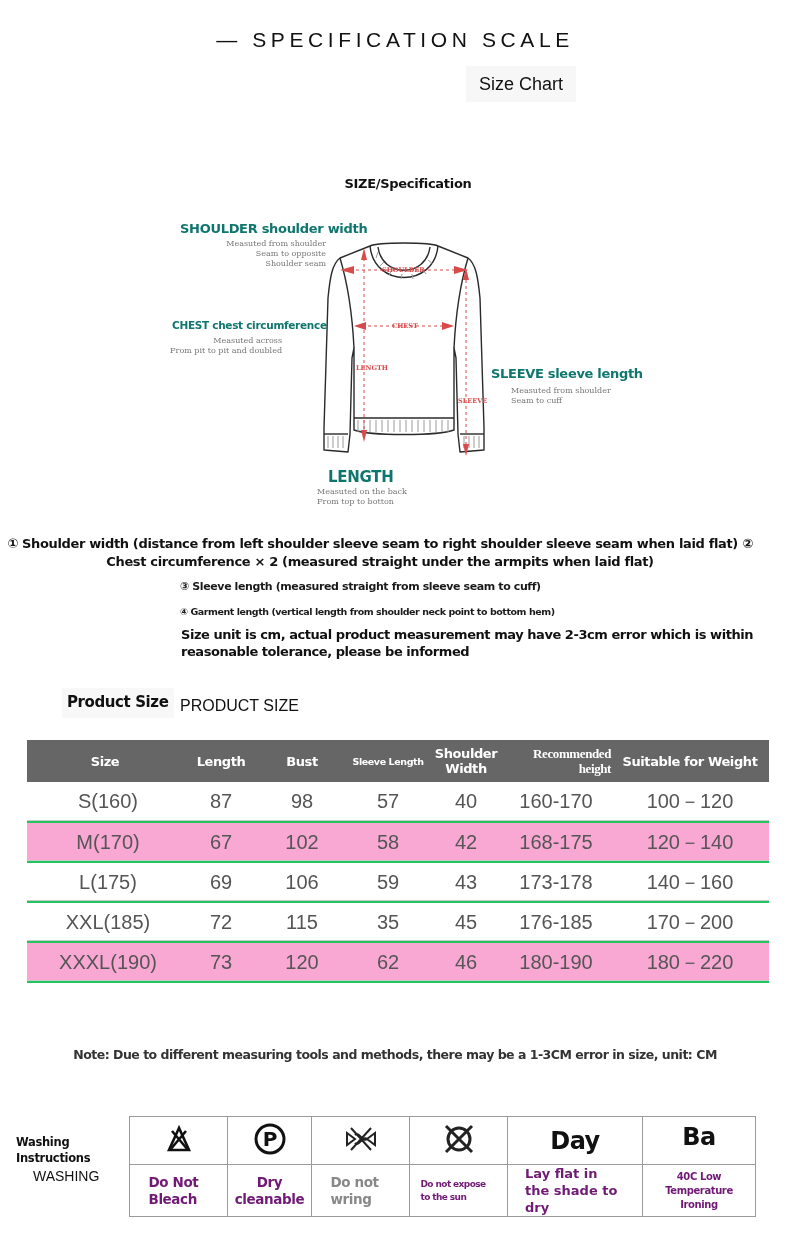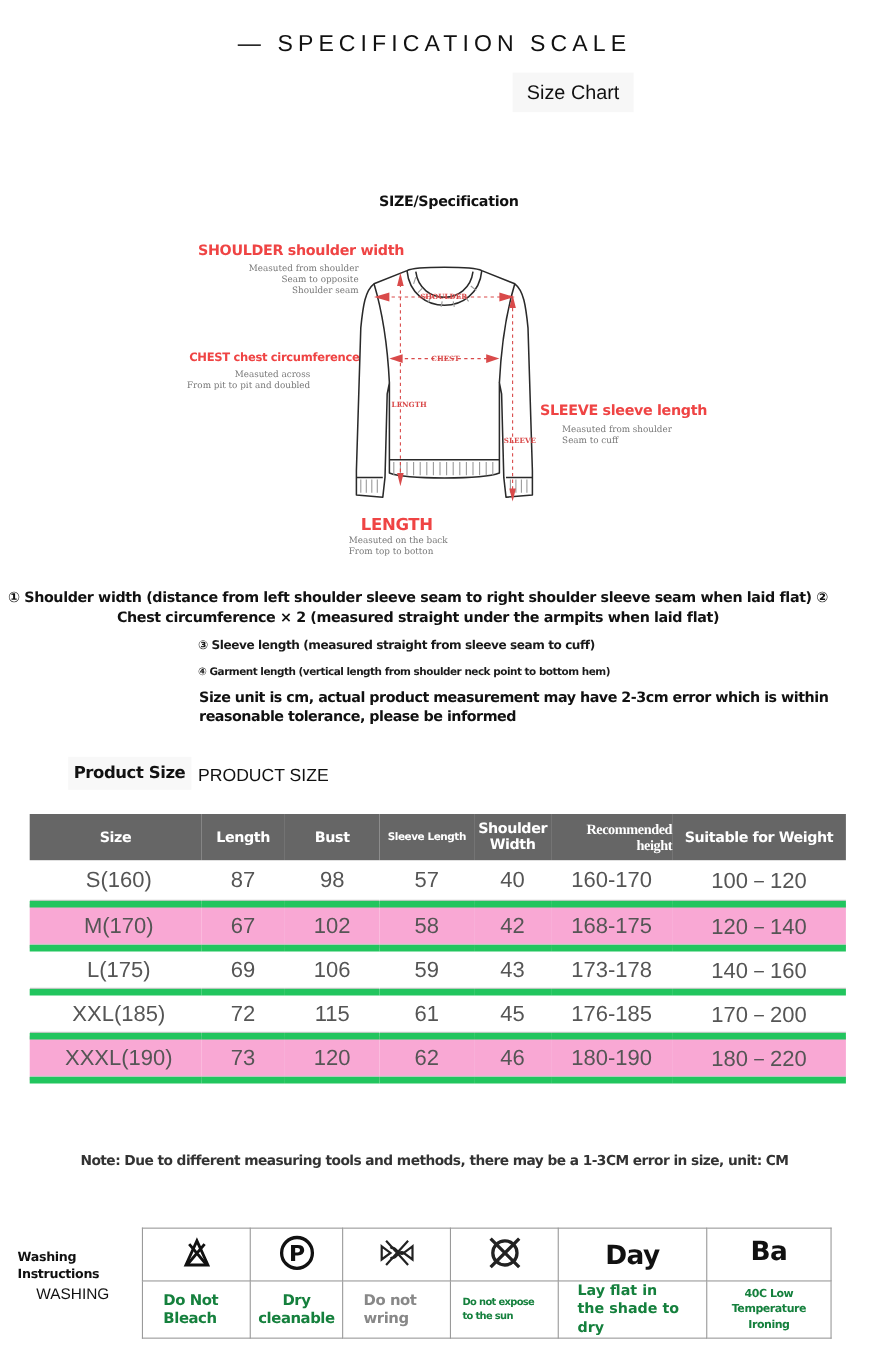--- a/index.html
+++ b/index.html
@@ -8,21 +8,21 @@
 
   .abs { position: absolute; }
 
   
   #spec-title { left: 0; top: 28px; width: 790px; text-align: center; font-family: "Liberation Sans", sans-serif; font-size: 21px; letter-spacing: 4.6px; color: #111; }
   #size-chart-badge { left: 466px; top: 66px; width: 110px; height: 36px; background: #f7f7f7; text-align: center; line-height: 36px; font-family: "Liberation Sans", sans-serif; font-size: 18px; font-weight: normal; color: #111; }
 
   #spec-subtitle { left: 0; top: 176px; width: 816px; text-align: center; font-family: "DejaVu Sans", sans-serif; font-size: 13px; font-weight: bold; color: #111; letter-spacing: -0.3px; }
 
   
-  .d-head { font-family: "DejaVu Sans", sans-serif; font-weight: bold; color: #ef4444; letter-spacing: -0.3px; }
+  .d-head { font-family: "DejaVu Sans", sans-serif; font-weight: bold; color: #0f766e; letter-spacing: -0.3px; }
   .d-sub { font-family: "DejaVu Serif", serif; font-size: 8px; color: #777; line-height: 10px; }
 
   #shoulder-label { left: 180px; top: 221px; font-size: 13px; }
   #shoulder-desc { left: 200px; top: 239px; width: 126px; text-align: right; }
   #chest-label { left: 172px; top: 319px; font-size: 10.5px; }
   #chest-desc { left: 160px; top: 336px; width: 122px; text-align: right; }
   #sleeve-label { left: 491px; top: 366px; font-size: 13px; }
   #sleeve-desc { left: 511px; top: 386px; }
   #length-label { left: 328px; top: 468px; font-size: 15px; }
   #length-desc { left: 317px; top: 487px; }
@@ -41,35 +41,35 @@
   #product-size-en { left: 180px; top: 697px; font-family: "Liberation Sans", sans-serif; font-size: 16px; color: #111; }
 
   
   #size-table { left: 27px; top: 740px; width: 742px; border-collapse: collapse; }
   #size-table thead tr { background: #666666; height: 42px; }
   #size-table th { color: #ffffff; font-family: "DejaVu Sans", sans-serif; font-weight: bold; font-size: 13px; letter-spacing: -0.4px; text-align: center; line-height: 15px; padding: 0; margin-left: 20px; }
   #size-table th.small { font-size: 9.5px; }
   #size-table th.left { text-align: right; font-family: Liberation Serif, serif; }
   #size-table tbody tr { height: 40px; }
   #size-table tbody tr.shade td { background: #f9a8d4; }
-  #size-table tbody tr td { font-family: "Liberation Sans", sans-serif; font-size: 20px; color: #555; text-align: center; padding: 0; border-bottom: 6px solid #22c55e; }
+  #size-table tbody tr td { font-family: "Liberation Sans", sans-serif; font-size: 20px; color: #555; text-align: center; padding: 0; border-bottom: 2px solid #22c55e; }
   #size-table tbody tr td.sep { box-shadow: inset 0 -1px 0 #c9c9c9; }
   #size-table tbody tr td:first-child { padding-left: 6px; }
 
   #table-note { left: 0; top: 1047px; width: 790px; text-align: center; font-size: 12.5px; font-weight: bold; color: #333; letter-spacing: -0.5px; }
 
   
   #wash-title { left: 16px; top: 1134px; width: 110px; font-size: 11.5px; font-weight: bold; line-height: 16px; color: #111; letter-spacing: -0.3px; }
   #wash-sub { left: 33px; top: 1168px; font-family: "Liberation Sans", sans-serif; font-size: 14px; color: #111; }
 
   #wash-table { left: 129px; top: 1116px; border-collapse: collapse; }
   #wash-table td { border: 1px solid #9a9a9a; text-align: center; vertical-align: middle; padding: 0; }
   #wash-table tr.icons td { height: 48px; }
   #wash-table tr.labels td { height: 47px; border-bottom: 1px solid #9a9a9a; }
-  .lbl { font-family: "DejaVu Sans", sans-serif; font-weight: bold; color: #15803d; line-height: 17px; letter-spacing: -0.4px; }
+  .lbl { font-family: "DejaVu Sans", sans-serif; font-weight: bold; color: #701a75; line-height: 17px; letter-spacing: -0.4px; }
   .lbl.l14 { font-size: 13.5px; text-align: left; display: inline-block; }
   .lbl.gray { color: #888; }
   .lbl.tiny { font-size: 9px; line-height: 13px; text-align: left; display: inline-block; letter-spacing: -0.6px; }
   .lbl.mid { font-size: 13px; line-height: 17px; text-align: left; display: inline-block; letter-spacing: 0; }
   .lbl.sm { font-size: 10px; line-height: 14px; letter-spacing: -0.4px; }
   .big-word { font-family: "DejaVu Sans", sans-serif; font-weight: bold; font-size: 24px; color: #111; letter-spacing: -0.5px; }
 </style>
 </head>
 <body>
 
@@ -197,21 +197,21 @@
         <td class="sep">106</td>
         <td class="sep">59</td>
         <td class="sep">43</td>
         <td class="sep">173-178</td>
         <td class="sep">140－160</td>
       </tr>
       <tr>
         <td class="sep">XXL(185)</td>
         <td class="sep">72</td>
         <td class="sep">115</td>
-        <td class="sep">61</td>
+        <td class="sep">35</td>
         <td class="sep">45</td>
         <td class="sep">176-185</td>
         <td class="sep">170－200</td>
       </tr>
       <tr class="shade">
         <td class="sep">XXXL(190)</td>
         <td class="sep">73</td>
         <td class="sep">120</td>
         <td class="sep">62</td>
         <td class="sep">46</td>

